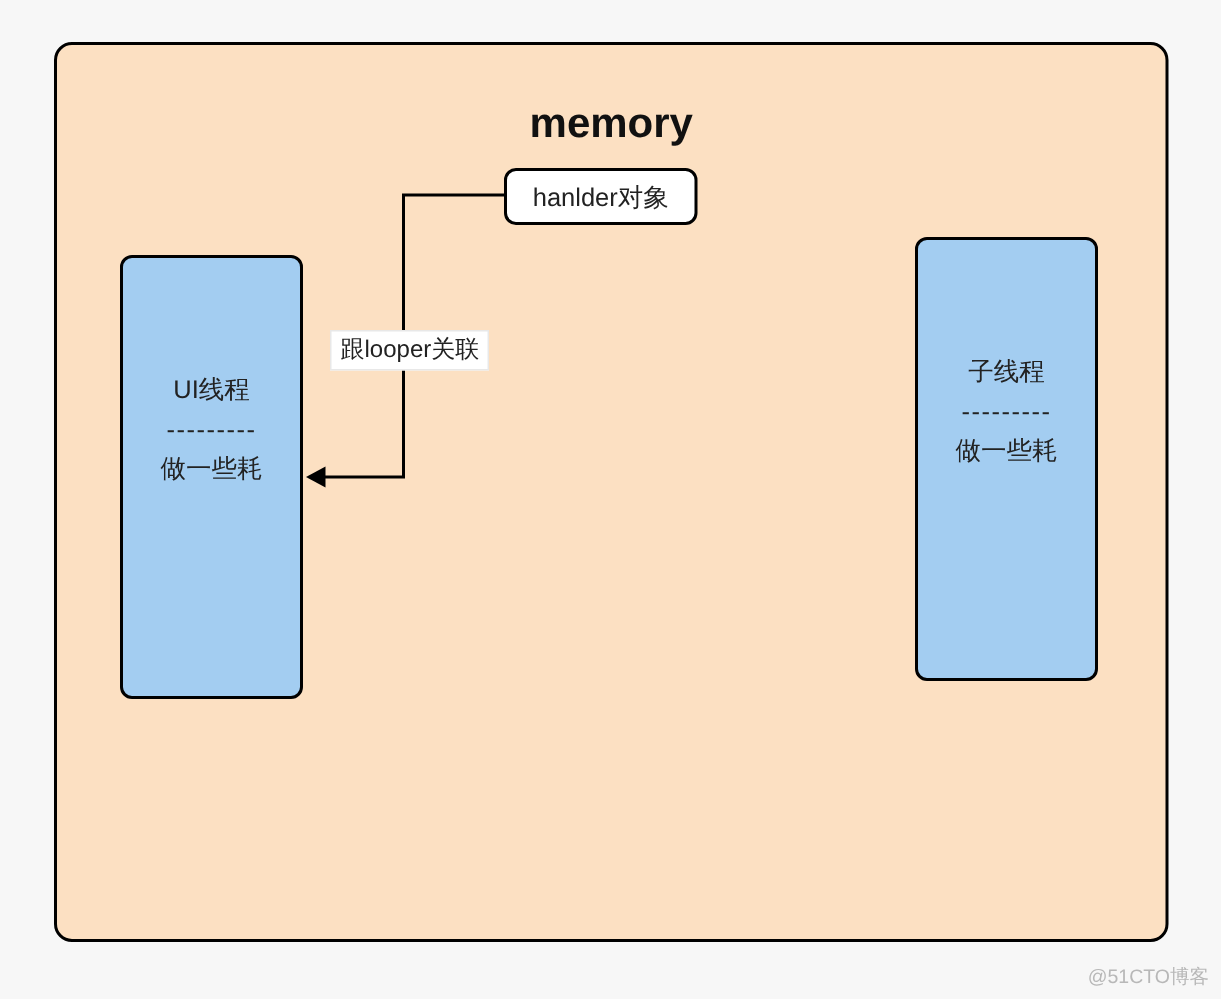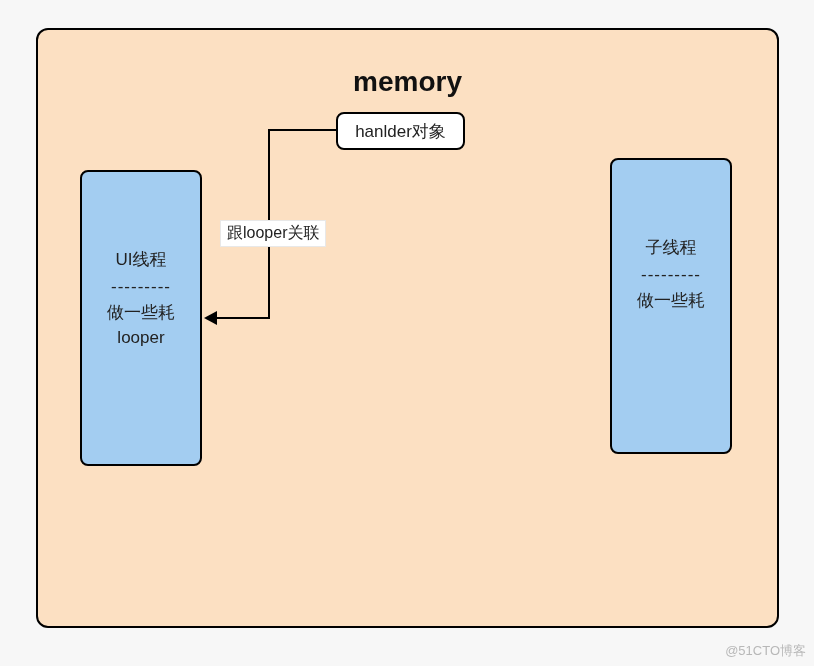--- a/index.html
+++ b/index.html
@@ -126,21 +126,20 @@
   <div class="arrow-tl"></div>
   <div class="arrow-v"></div>
   <div class="arrow-h"></div>
   <div class="arrow-head"></div>
   <div class="edge-label">跟looper关联</div>
 
   <div class="thread-box ui-thread">
     <div>UI线程</div>
     <div class="divider">---------</div>
     <div>做一些耗</div>
-    <div>looper</div>
   </div>
 
   <div class="thread-box child-thread">
     <div>子线程</div>
     <div class="divider">---------</div>
     <div>做一些耗</div>
   </div>
 </div>
 
 <div class="watermark">@51CTO博客</div>

